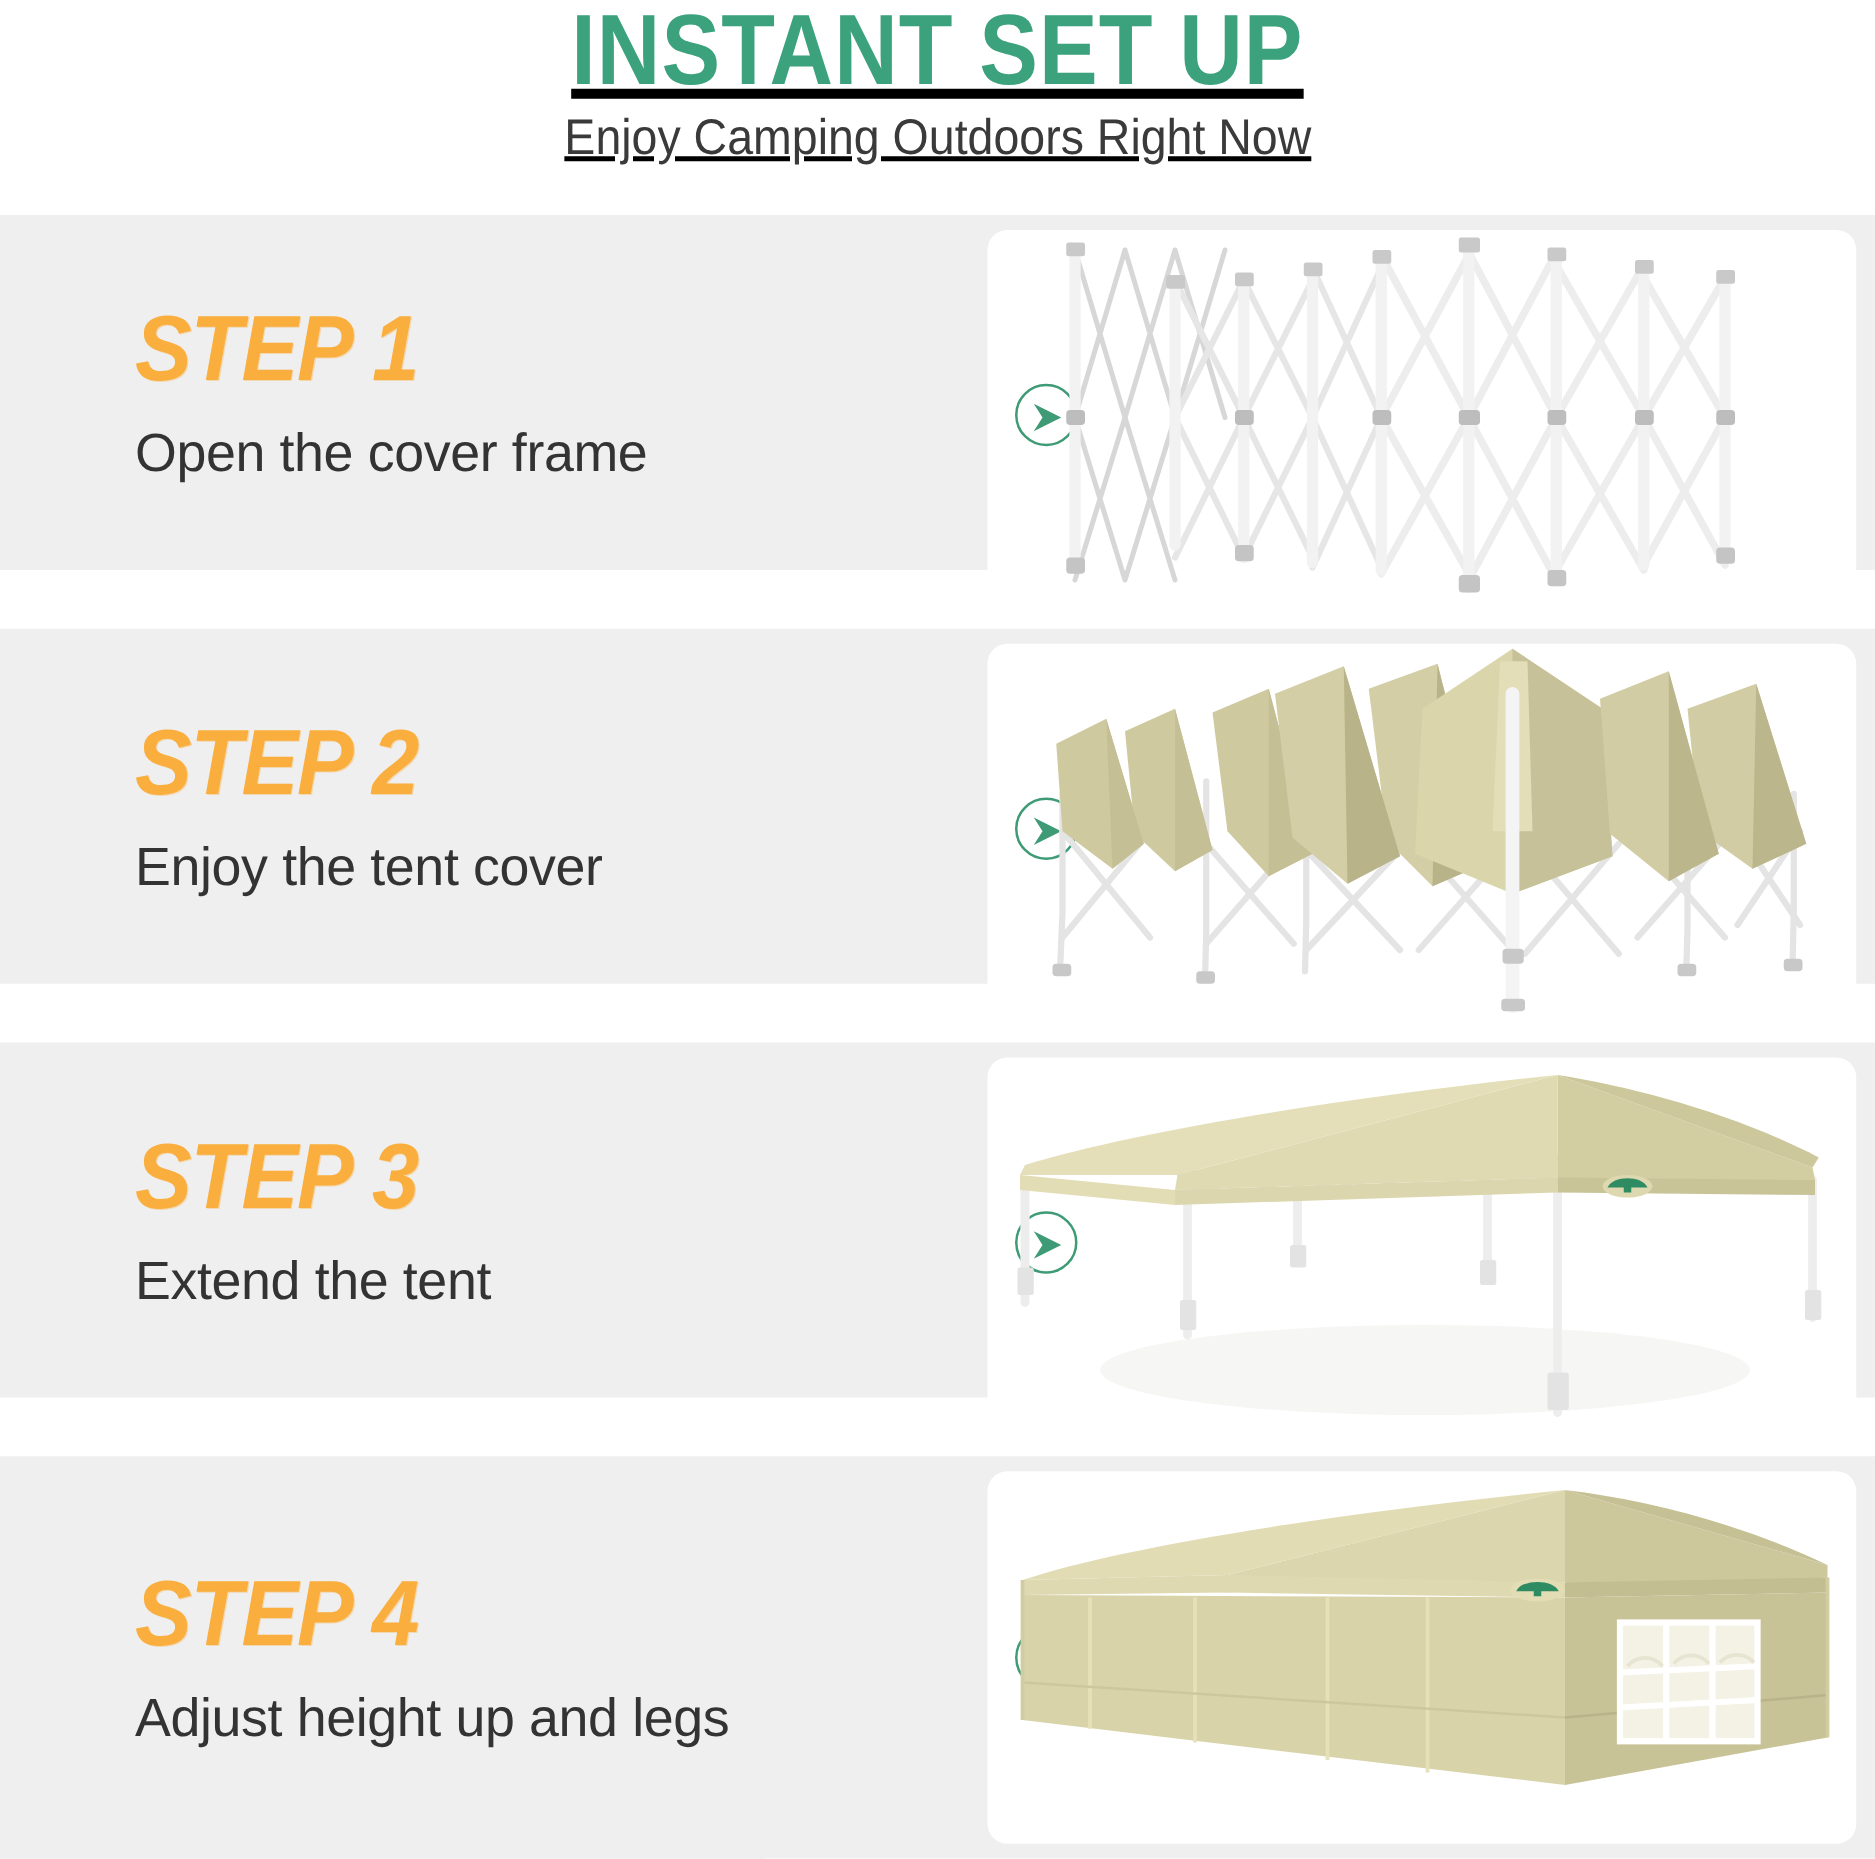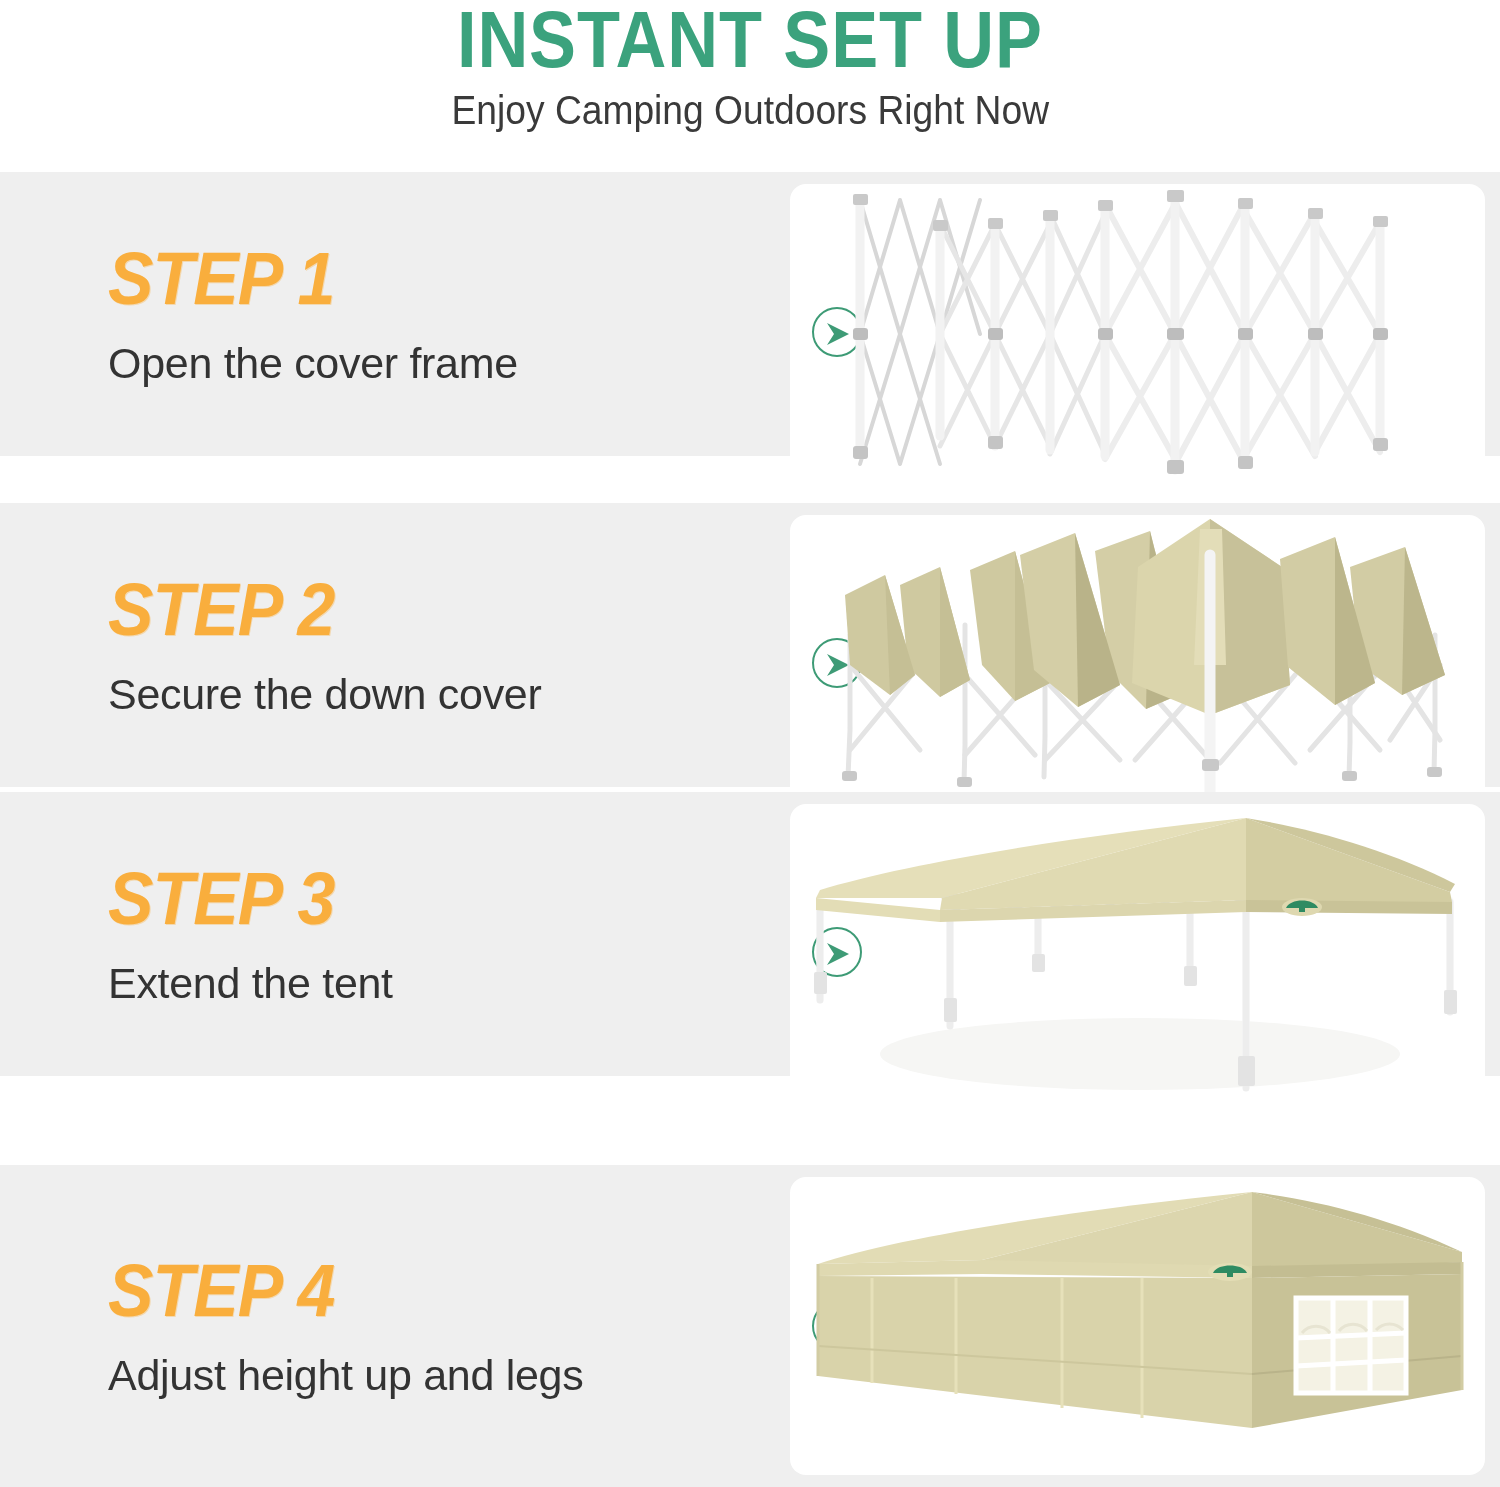--- a/index.html
+++ b/index.html
@@ -8,21 +8,21 @@
     background:#ffffff;
     font-family:"Liberation Sans", sans-serif;
     overflow:hidden;
   }
   .page{position:relative;width:1500px;height:1487px;background:#ffffff;}
 
   
   .header{
     position:absolute;left:0;top:0;width:1500px;height:172px;
     background:#ffffff;
-    display:flex;flex-direction:column;align-items:center;justify-content:flex-start;
+    display:flex;flex-direction:column;align-items:center;justify-content:flex-start;text-decoration:underline;
   }
   .header-title{
     margin-top:-4px;
     font-family:"Liberation Sans", sans-serif;
     font-weight:bold;
     font-size:80px;
     line-height:88px;
     letter-spacing:1px;
     color:#3BA27D;
     transform:scaleX(0.88);
@@ -41,21 +41,21 @@
     white-space:nowrap;
   }
 
   
   .row{
     position:absolute;left:0;width:1500px;height:284px;
     background:#efefef;
   }
   .row.r1{top:172px;}
   .row.r2{top:503px;}
-  .row.r3{top:792px;}
+  .row.r3{top:834px;}
   .row.r4{top:1165px;height:322px;}
 
   .row-left{
     position:absolute;left:0;top:0;width:790px;height:100%;
     display:flex;flex-direction:column;justify-content:center;
     padding-left:108px;box-sizing:border-box;
   }
   .step-kicker{
     font-family:"Liberation Sans", sans-serif;
     font-weight:bold;font-style:italic;
@@ -178,21 +178,21 @@
             <rect x="583" y="254" width="15" height="13" rx="3"></rect>
           </g>
         </svg>
       </div>
     </div>
   </div>
 
   <div class="row r2">
     <div class="row-left">
       <div class="step-kicker">STEP 2</div>
-      <div class="step-desc">Secure the down cover</div>
+      <div class="step-desc">Enjoy the tent cover</div>
     </div>
     <div class="card">
       <div class="arrow-badge">
         <svg width="30" height="28" viewBox="0 0 30 28" aria-hidden="true">
           <path d="M4 3 L26 14 L4 25 L11 14 Z" fill="#3E9B76"></path>
         </svg>
       </div>
       <div class="art">
         <svg viewBox="0 0 695 296" preserveAspectRatio="xMidYMid meet" aria-hidden="true">
 

